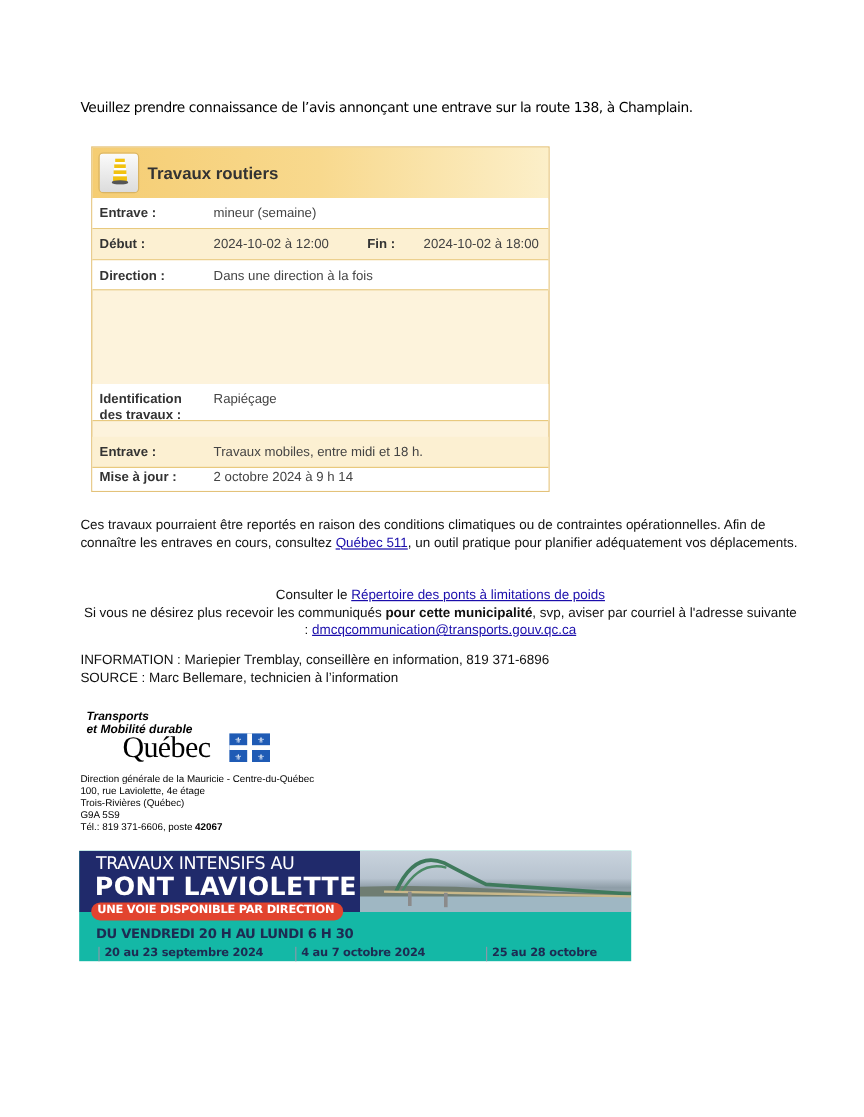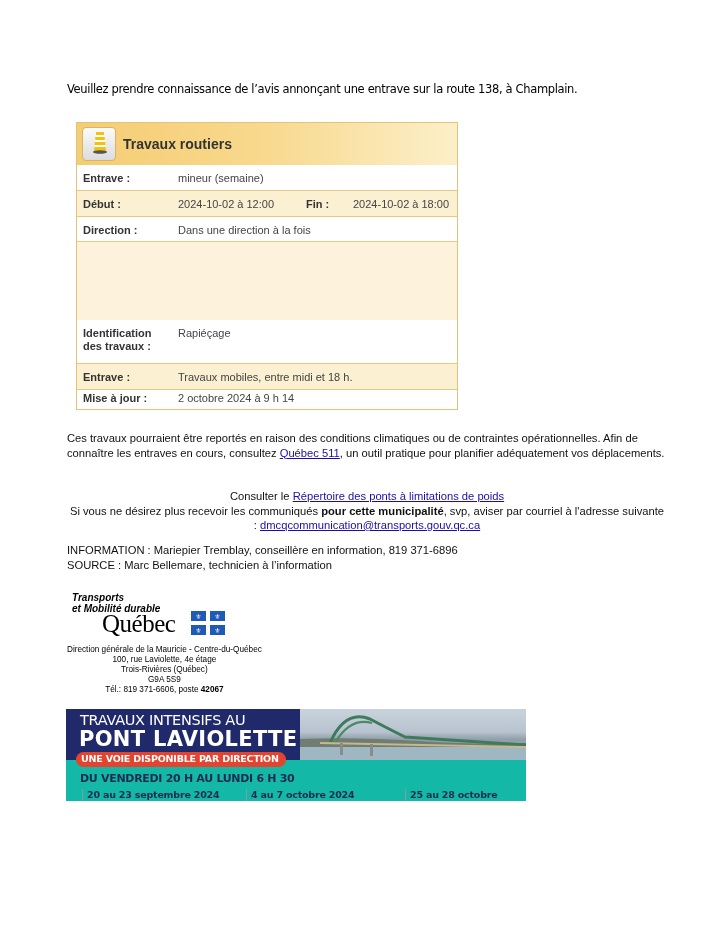--- a/index.html
+++ b/index.html
@@ -21,21 +21,21 @@
 
   .para { position: absolute; left: 67px; font-family: "Liberation Sans", sans-serif; font-size: 11.2px; line-height: 14.5px; color: #111; width: 600px; }
   a.lnk { color: #1a0dab; text-decoration: underline; }
   b { font-weight: bold; }
 
   
   .logo { position: absolute; left: 70px; top: 592px; width: 160px; height: 48px; }
   .logo-line1 { position: absolute; left: 2px; top: 0px; font-family: "Liberation Sans", sans-serif; font-weight: bold; font-style: italic; font-size: 10px; line-height: 11px; color: #000; }
   .logo-quebec { position: absolute; left: 32px; top: 18px; font-family: "Liberation Serif", serif; font-size: 25px; color: #000; letter-spacing: -0.5px; }
   .flag { position: absolute; left: 121px; top: 19px; width: 34px; height: 24px; }
-  .addr { position: absolute; left: 67px; top: 645px; font-family: "Liberation Sans", sans-serif; font-size: 8.2px; line-height: 10px; color: #000; text-align: center; }
+  .addr { position: absolute; left: 67px; top: 645px; font-family: "Liberation Sans", sans-serif; font-size: 8.2px; line-height: 10px; color: #000; }
 
   
   .banner { position: absolute; left: 66px; top: 709px; width: 460px; height: 92px; background: #14b8a6; overflow: hidden; }
   .banner-blue { position: absolute; left: 0; top: 0; width: 234px; height: 51px; background: #202a6b; }
   .banner-t1 { position: absolute; left: 14px; top: 3px; font-family: "DejaVu Sans", sans-serif; font-size: 14.5px; color: #ffffff; letter-spacing: -0.3px; }
   .banner-t2 { position: absolute; left: 13px; top: 18px; font-family: "DejaVu Sans", sans-serif; font-weight: bold; font-size: 21px; color: #ffffff; letter-spacing: 0.3px; }
   .banner-pill { position: absolute; left: 10px; top: 43px; width: 210px; height: 15px; background: #e2442f; border-radius: 8px; }
   .banner-pill span { position: absolute; left: 5px; top: 1px; font-family: "DejaVu Sans", sans-serif; font-weight: bold; font-size: 9.5px; color: #fff; letter-spacing: -0.2px; white-space: nowrap; }
   .banner-photo { position: absolute; left: 234px; top: 0; width: 226px; height: 51px; background: linear-gradient(180deg, #c9d3dd 0%, #b7c3cf 45%, #8f9ea8 60%, #a7b9c2 100%); }
   .banner-head { position: absolute; left: 14px; top: 63px; font-family: "DejaVu Sans", sans-serif; font-weight: bold; font-size: 11px; color: #1d2b52; letter-spacing: -0.3px; }
@@ -70,21 +70,21 @@
   <div class="row cream" style="top:68px;height:26px;">
     <span class="lbl" style="top:7px;">Début :</span>
     <span class="val" style="top:7px;">2024-10-02 à 12:00</span>
     <span class="lbl" style="top:7px;left:229px;">Fin :</span>
     <span class="val" style="top:7px;left:276px;">2024-10-02 à 18:00</span>
   </div>
   <div class="row white" style="top:94px;height:25px;">
     <span class="lbl" style="top:7px;">Direction :</span>
     <span class="val" style="top:7px;">Dans une direction à la fois</span>
   </div>
-  <div class="row white" style="top:197px;height:44px;">
+  <div class="row white" style="top:197px;height:31px;">
     <span class="lbl" style="top:7px;width:90px;line-height:13px;">Identification des travaux :</span>
     <span class="val" style="top:7px;">Rapiéçage</span>
   </div>
   <div class="row cream" style="top:241px;height:26px;">
     <span class="lbl" style="top:7px;">Entrave :</span>
     <span class="val" style="top:7px;">Travaux mobiles, entre midi et 18 h.</span>
   </div>
   <div class="row white" style="top:267px;height:19px;border-bottom:none;">
     <span class="lbl" style="top:2px;">Mise à jour :</span>
     <span class="val" style="top:2px;">2 octobre 2024 à 9 h 14</span>

